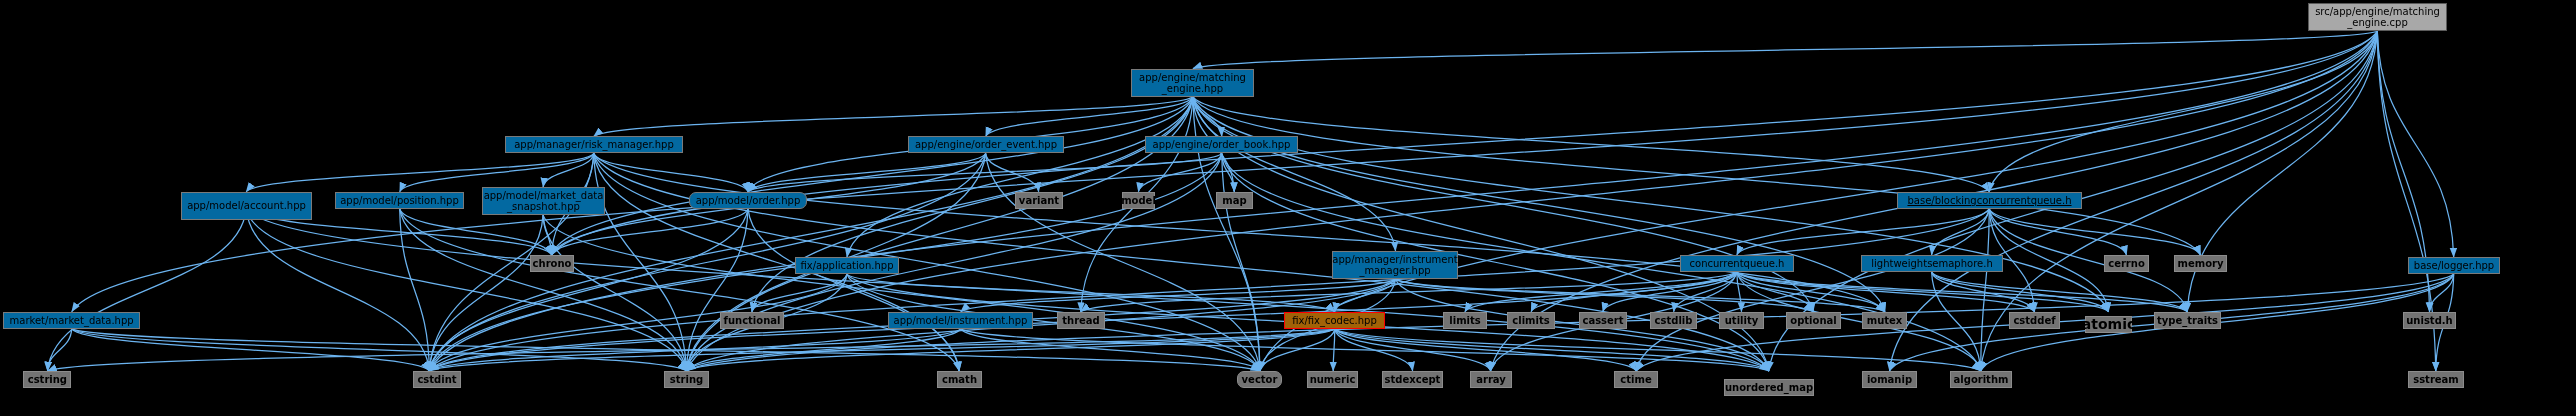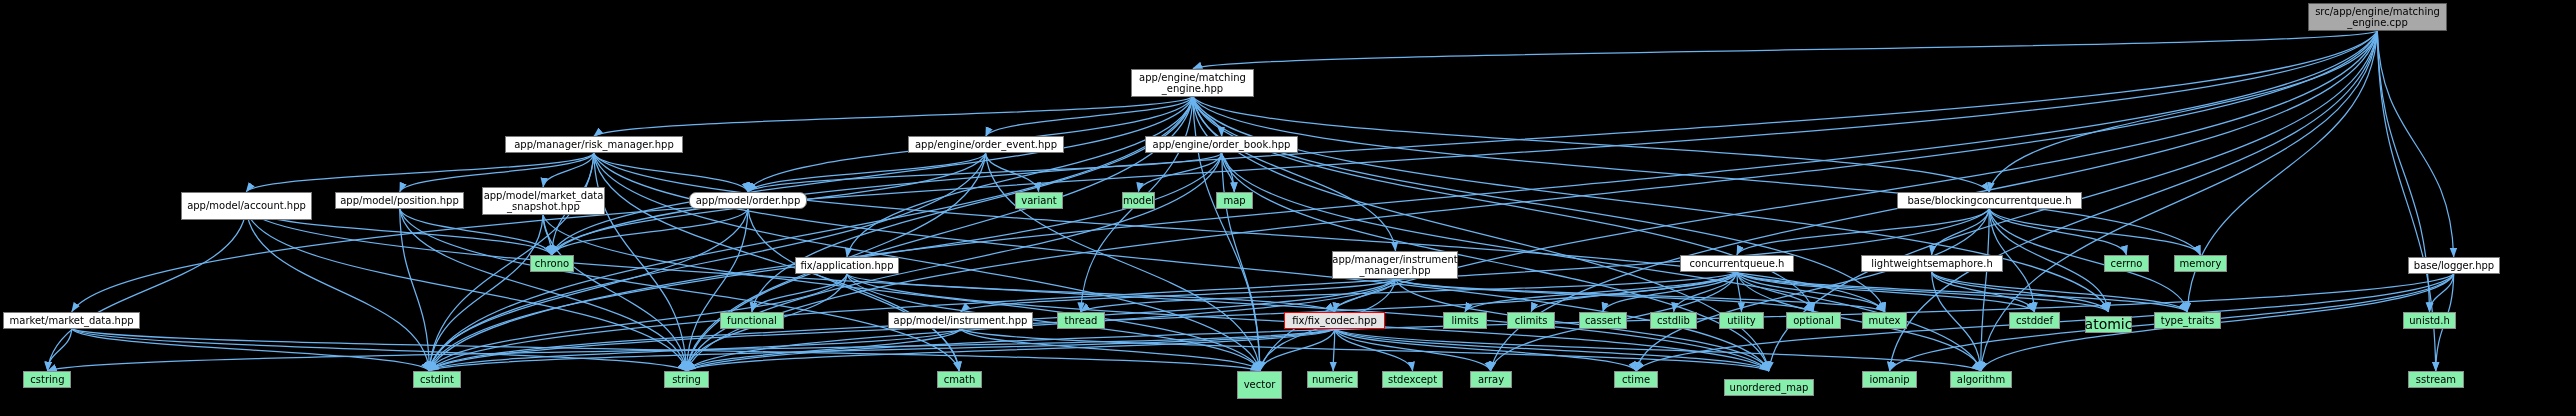--- a/index.html
+++ b/index.html
@@ -3,24 +3,24 @@
 <meta charset="utf-8">
 <title>Include dependency graph</title>
 <style>
   html,body{margin:0;padding:0;background:#000;}
   #canvas{position:relative;width:2576px;height:417px;background:#000;
           font-family:"DejaVu Sans","Liberation Sans",sans-serif;overflow:hidden;}
   svg#edges{position:absolute;left:0;top:0;width:2576px;height:417px;pointer-events:none;}
   .node{position:absolute;box-sizing:border-box;display:flex;align-items:center;
         justify-content:center;text-align:center;line-height:1.12;
         color:#000;border:0.8px solid #808080;white-space:pre-line;}
-  .node.sys{background:#86efac;border-color:#8c8c8c;}
-  .node.hdr{background:#ffffff;border-color:#7a7a7a;}
+  .node.sys{background:#737373;border-color:#8c8c8c;font-weight:bold;}
+  .node.hdr{background:#0369a1;border-color:#7a7a7a;}
   .node.root{background:#a8a8a8;border-color:#5a5a5a;}
-  .node.hot{background:#e5e5e5;border:1.6px solid #ff0000;}
+  .node.hot{background:#a16207;border:1.6px solid #ff0000;}
 </style>
 </head>
 <body>
 
 <div id="canvas">
   <svg id="edges" viewBox="0 0 3306 535" width="2576" height="417">
     <defs>
       <marker id="arrow" markerWidth="9" markerHeight="9" refX="7.5" refY="3" orient="auto" markerUnits="strokeWidth">
         <path d="M0,0 L8,3 L0,6 z" fill="#6cb4f0"></path>
       </marker>
@@ -179,21 +179,21 @@
       <div class="node hdr" style="left: 908px; top: 136px; width: 156px; height: 17px; font-size: 10px;">app/engine/order_event.hpp</div>
       <div class="node hdr" style="left: 1145px; top: 136px; width: 153px; height: 17px; font-size: 10px;">app/engine/order_book.hpp</div>
       <div class="node hdr" style="left: 181px; top: 192px; width: 131px; height: 28px; font-size: 10px;">app/model/account.hpp</div>
       <div class="node hdr" style="left: 335px; top: 192px; width: 129px; height: 17px; font-size: 10px;">app/model/position.hpp</div>
       <div class="node hdr" style="left: 482px; top: 187px; width: 123px; height: 28px; font-size: 10px;">app/model/market_data
 _snapshot.hpp</div>
       <div class="node hdr" style="left: 689px; top: 192px; width: 118px; height: 17px; font-size: 10px; border-radius: 7px;">app/model/order.hpp</div>
       <div class="node sys" style="left: 1015px; top: 192px; width: 48px; height: 17px; font-size: 10px;">variant</div>
       <div class="node sys" style="left: 1122px; top: 192px; width: 33px; height: 17px; font-size: 10px;">model</div>
       <div class="node sys" style="left: 1216px; top: 192px; width: 37px; height: 17px; font-size: 10px;">map</div>
-      <div class="node hdr" style="left: 1897px; top: 192px; width: 185px; height: 17px; font-size: 10px;">base/blockingconcurrentqueue.h</div>
+      <div class="node hdr" style="left: 1897px; top: 192px; width: 185px; height: 17px; font-size: 10px; text-decoration: underline;">base/blockingconcurrentqueue.h</div>
       <div class="node sys" style="left: 530px; top: 255px; width: 44px; height: 17px; font-size: 10px;">chrono</div>
       <div class="node hdr" style="left: 1680px; top: 255px; width: 114px; height: 17px; font-size: 10px;">concurrentqueue.h</div>
       <div class="node hdr" style="left: 1861px; top: 255px; width: 142px; height: 17px; font-size: 10px;">lightweightsemaphore.h</div>
       <div class="node sys" style="left: 2104px; top: 255px; width: 45px; height: 17px; font-size: 10px;">cerrno</div>
       <div class="node sys" style="left: 2174px; top: 255px; width: 53px; height: 17px; font-size: 10px;">memory</div>
       <div class="node hdr" style="left: 795px; top: 257px; width: 104px; height: 17px; font-size: 10px;">fix/application.hpp</div>
       <div class="node hdr" style="left: 1332px; top: 251px; width: 126px; height: 28px; font-size: 10px;">app/manager/instrument
 _manager.hpp</div>
       <div class="node hdr" style="left: 2408px; top: 257px; width: 92px; height: 17px; font-size: 10px;">base/logger.hpp</div>
       <div class="node hdr" style="left: 3.1px; top: 312px; width: 137px; height: 17px; font-size: 10px;">market/market_data.hpp</div>
@@ -209,21 +209,21 @@
       <div class="node sys" style="left: 1786px; top: 312px; width: 55px; height: 17px; font-size: 10px;">optional</div>
       <div class="node sys" style="left: 1862px; top: 312px; width: 45px; height: 17px; font-size: 10px;">mutex</div>
       <div class="node sys" style="left: 2009px; top: 312px; width: 51px; height: 17px; font-size: 10px;">cstddef</div>
       <div class="node sys" style="left: 2085px; top: 316px; width: 47px; height: 17px; font-size: 14px;">atomic</div>
       <div class="node sys" style="left: 2154px; top: 312px; width: 67px; height: 17px; font-size: 10px;">type_traits</div>
       <div class="node sys" style="left: 2403px; top: 312px; width: 53px; height: 17px; font-size: 10px;">unistd.h</div>
       <div class="node sys" style="left: 23.4px; top: 371px; width: 48px; height: 17px; font-size: 10px;">cstring</div>
       <div class="node sys" style="left: 405px; top: 371px; width: 48px; height: 17px; font-size: 10px; margin-left: 8px;">cstdint</div>
       <div class="node sys" style="left: 664px; top: 371px; width: 45px; height: 17px; font-size: 10px;">string</div>
       <div class="node sys" style="left: 937px; top: 371px; width: 45px; height: 17px; font-size: 10px;">cmath</div>
-      <div class="node sys" style="left: 1237px; top: 371px; width: 45px; height: 28px; font-size: 10px;">vector</div>
+      <div class="node sys" style="left: 1237px; top: 371px; width: 45px; height: 17px; font-size: 10px; border-radius: 7px;">vector</div>
       <div class="node sys" style="left: 1307px; top: 371px; width: 51px; height: 17px; font-size: 10px;">numeric</div>
       <div class="node sys" style="left: 1382px; top: 371px; width: 61px; height: 17px; font-size: 10px;">stdexcept</div>
       <div class="node sys" style="left: 1470px; top: 371px; width: 42px; height: 17px; font-size: 10px;">array</div>
       <div class="node sys" style="left: 1614px; top: 371px; width: 44px; height: 17px; font-size: 10px;">ctime</div>
       <div class="node sys" style="left: 1724px; top: 379px; width: 90px; height: 17px; font-size: 10px;">unordered_map</div>
       <div class="node sys" style="left: 1862px; top: 371px; width: 55px; height: 17px; font-size: 10px;">iomanip</div>
       <div class="node sys" style="left: 1950px; top: 371px; width: 62px; height: 17px; font-size: 10px;">algorithm</div>
       <div class="node sys" style="left: 2408px; top: 371px; width: 56px; height: 17px; font-size: 10px;">sstream</div>
     </div>
 </div>

